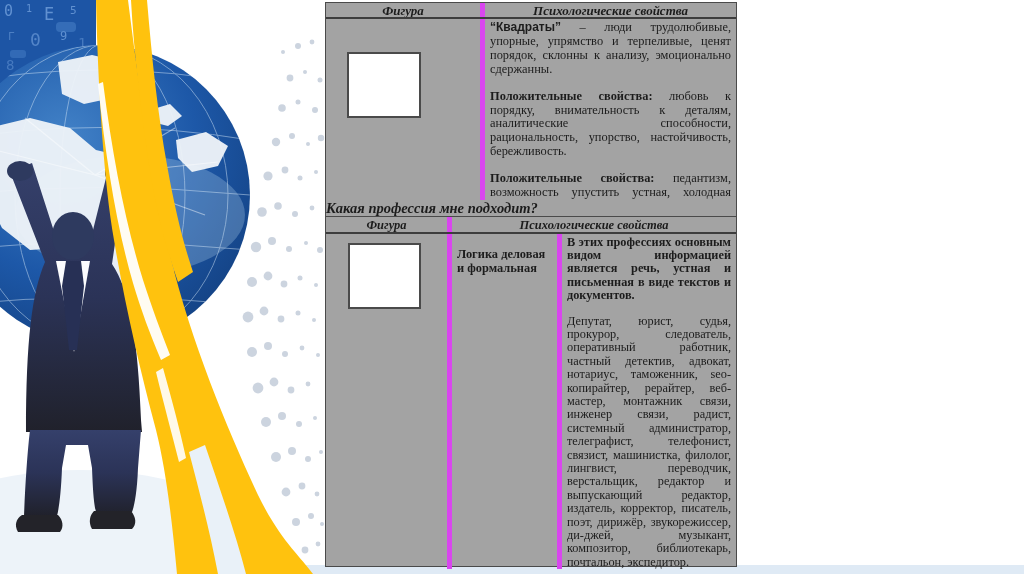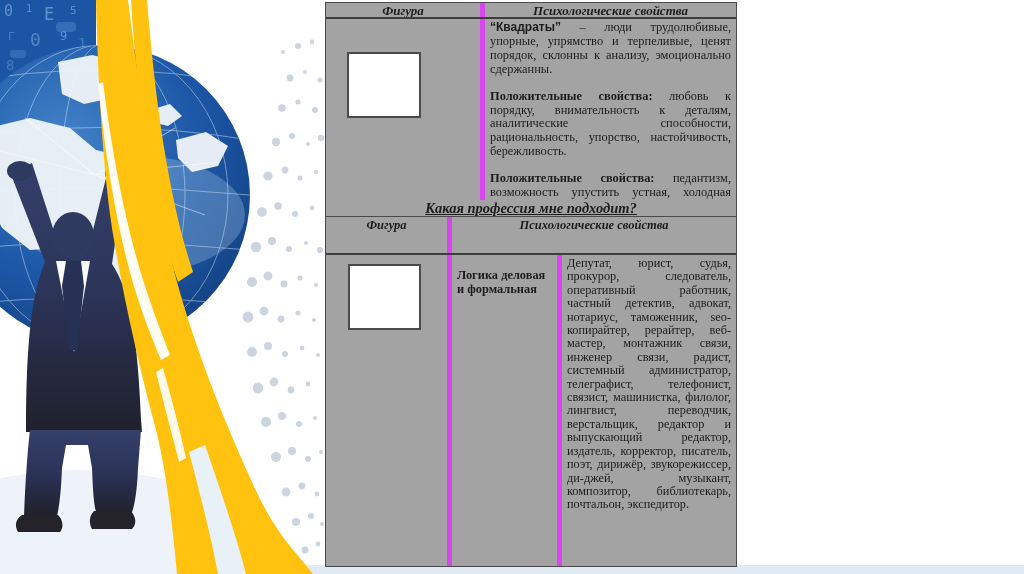--- a/index.html
+++ b/index.html
@@ -35,21 +35,21 @@
   #r1-psy p:last-child{margin-bottom:0;}
   .lead-sans{font-family:"Liberation Sans", sans-serif;font-weight:bold;font-size:12px;}
   .lead-serif{font-weight:bold;}
 
   .square{border:2px solid #4a4a4a;background:#fff;}
   #sq1{position:absolute;left:21px;top:33px;width:70px;height:62px;}
   #sq2{position:absolute;left:22px;top:9px;width:69px;height:62px;}
 
   
   #sec-row{height:17px;border-bottom:1px solid #4a4a4a;align-items:center;justify-content:center;}
-  #sec-title{width:100%;text-align:center;font-weight:bold;font-style:italic;font-size:14.5px;line-height:16px;text-decoration:underline;}
+  #sec-title{width:100%;font-weight:bold;font-style:italic;font-size:14.5px;line-height:16px;}
 
   
   #h2-row{height:38px;border-bottom:2px solid #3d3d3d;}
   .hdr2{font-weight:bold;font-style:italic;font-size:12.5px;line-height:12.5px;text-align:center;padding-top:2px;}
   #h2-fig{width:121px;}
   #h2-type{width:110px;}
   #h2-psy{flex:1;}
 
   
   #r2{flex:1;}
@@ -268,17 +268,18 @@
     <div id="h2-fig" class="cell hdr2">Фигура</div>
     <div id="h2-psy" class="cell hdr2 vline">Психологические свойства</div>
   </div>
 
   <div id="r2" class="t-row">
     <div id="r2-fig" class="cell">
       <div id="sq2" class="square"></div>
     </div>
     <div id="r2-type" class="cell vline">Логика деловая и формальная</div>
     <div id="r2-psy" class="cell vline">
+      <p class="bold-para">В этих профессиях основным видом информацией является речь, устная и письменная в виде текстов и документов.</p>
       <p>Депутат, юрист, судья, прокурор, следователь, оперативный работник, частный детектив, адвокат, нотариус, таможенник, seo-копирайтер, рерайтер, веб-мастер, монтажник связи, инженер связи, радист, системный администратор, телеграфист, телефонист, связист, машинистка, филолог, лингвист, переводчик, верстальщик, редактор и выпускающий редактор, издатель, корректор, писатель, поэт, дирижёр, звукорежиссер, ди-джей, музыкант, композитор, библиотекарь, почтальон, экспедитор.</p>
     </div>
   </div>
 
 </div>
 
 </body></html>

